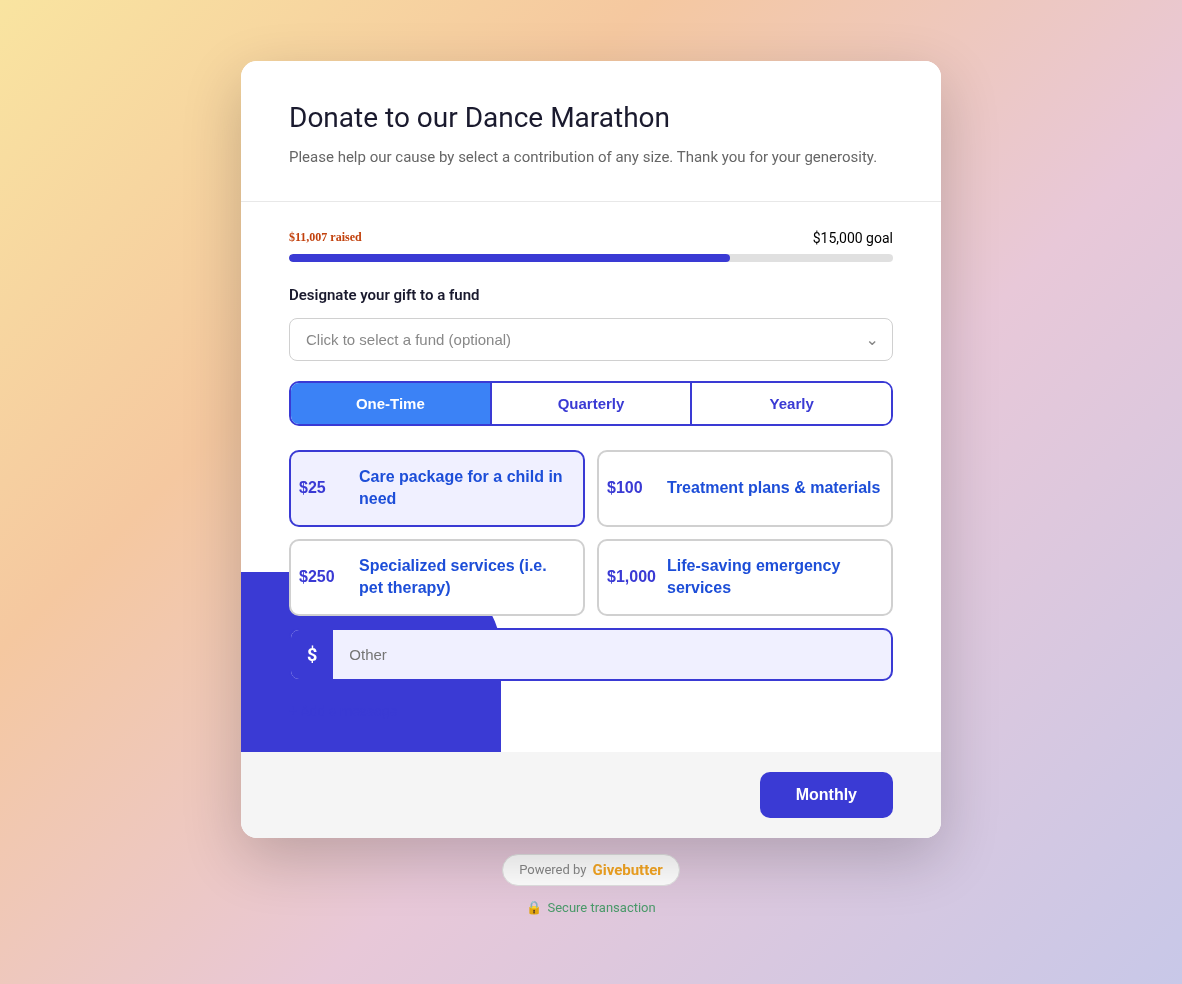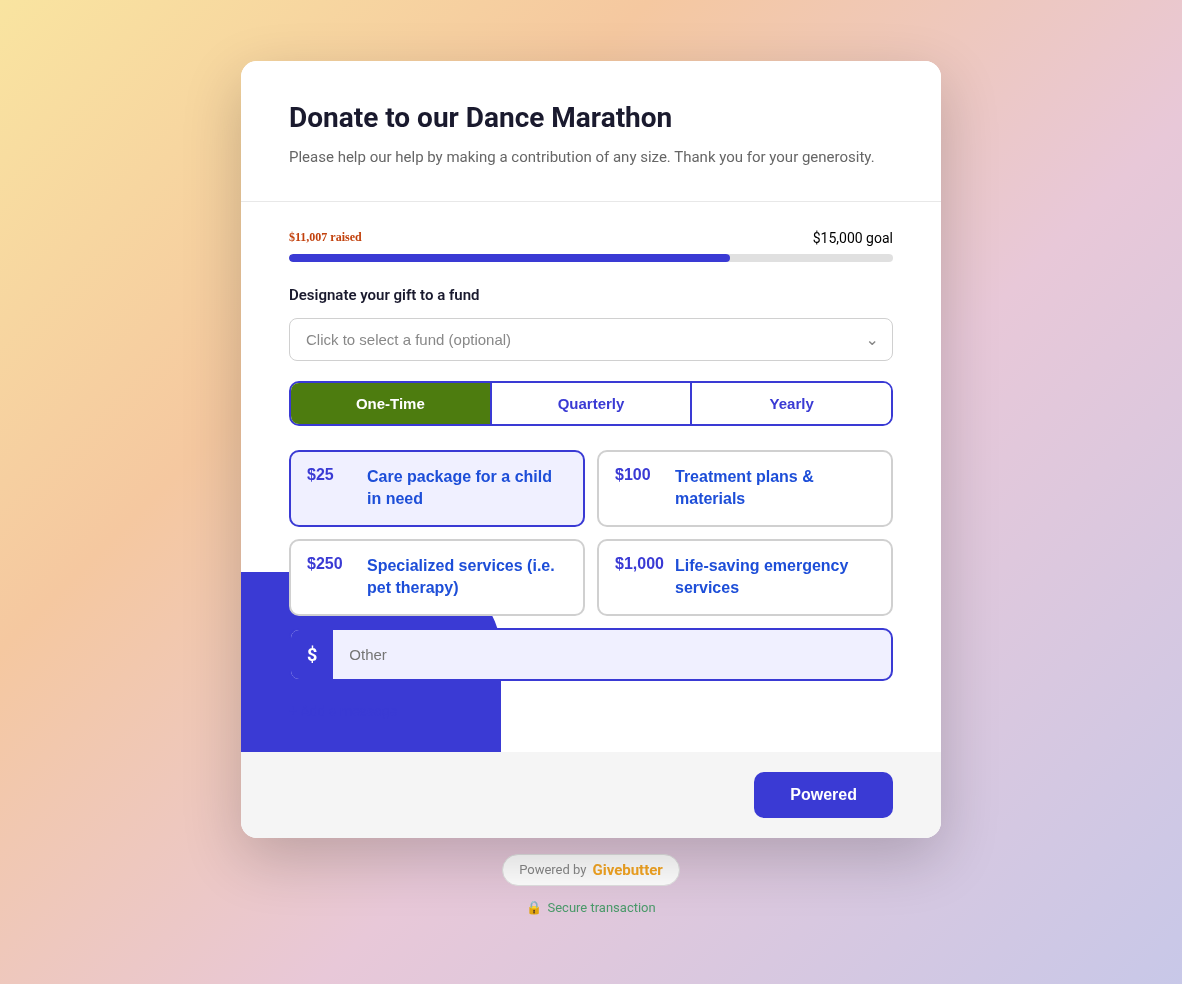--- a/index.html
+++ b/index.html
@@ -20,21 +20,21 @@
       background: #fff;
       position: relative;
     }
     .modal-header {
       background: #fff;
       padding: 40px 48px 32px 48px;
       border-bottom: 1px solid #e8e8e8;
     }
     .modal-title {
       font-size: 28px;
-      font-weight: 700;
+      font-weight: 400;
       color: #1a1a2e;
       margin-bottom: 12px;
     }
     .modal-subtitle {
       font-size: 15px;
       color: #666;
       line-height: 1.5;
     }
     .modal-body {
       background: #fff;
@@ -133,42 +133,42 @@
       text-align: center;
       font-size: 15px;
       font-weight: 600;
       cursor: pointer;
       border: none;
       background: #fff;
       color: #3a3ad4;
       transition: background 0.2s;
     }
     .freq-tab.active {
-      background: #4d7c0f;
+      background: #3b82f6;
       color: #fff;
     }
     .freq-tab:not(:last-child) {
       border-right: 2px solid #3a3ad4;
     }
 
     
     .amount-grid {
       display: grid;
       grid-template-columns: 1fr 1fr;
       gap: 12px;
       margin-bottom: 12px;
     }
     .amount-btn {
       border: 2px solid #d0d0d0;
       border-radius: 10px;
-      padding: 14px 16px;
-      background: #fff;
-      cursor: pointer;
-      display: flex;
-      align-items: flex-start;
+      padding: 14px 8px;
+      background: #fff;
+      cursor: pointer;
+      display: flex;
+      align-items: center;
       gap: 10px;
       text-align: left;
       transition: border-color 0.2s;
     }
     .amount-btn.selected {
       border-color: #3a3ad4;
       background: #f0f0ff;
     }
     .amount-value {
       font-size: 16px;
@@ -275,21 +275,21 @@
     }
   </style>
 </head>
 <body>
 
 <div style="display:flex; flex-direction:column; align-items:center; justify-content:center; width:100%; height:100%;">
   <div class="modal-wrapper">
 
     <div class="modal-header">
       <h1 class="modal-title">Donate to our Dance Marathon</h1>
-      <p class="modal-subtitle">Please help our help by making a contribution of any size. Thank you for your generosity.</p>
+      <p class="modal-subtitle">Please help our cause by select a contribution of any size. Thank you for your generosity.</p>
     </div>
 
     <div class="modal-body">
       
       <div class="progress-section">
         <div class="progress-labels">
           <span class="progress-raised">$11,007 raised</span>
           <span class="progress-goal">$15,000 goal</span>
         </div>
         <div class="progress-bar-bg">
@@ -338,21 +338,21 @@
       <div class="other-input-wrapper">
         <span class="other-dollar">$</span>
         <input class="other-input" type="text" placeholder="Other" style="">
       </div>
 
       
       <a class="add-message-link">+ Add a message</a>
     </div>
 
     <div class="modal-footer">
-      <button class="continue-btn">Powered</button>
+      <button class="continue-btn">Monthly</button>
     </div>
   </div>
 
   <div class="powered-section">
     <div style="display:flex; justify-content:center; margin-bottom:6px;">
       <div class="powered-badge">
         <span>Powered by</span>
         <span class="givebutter-text">Givebutter</span>
       </div>
     </div>

